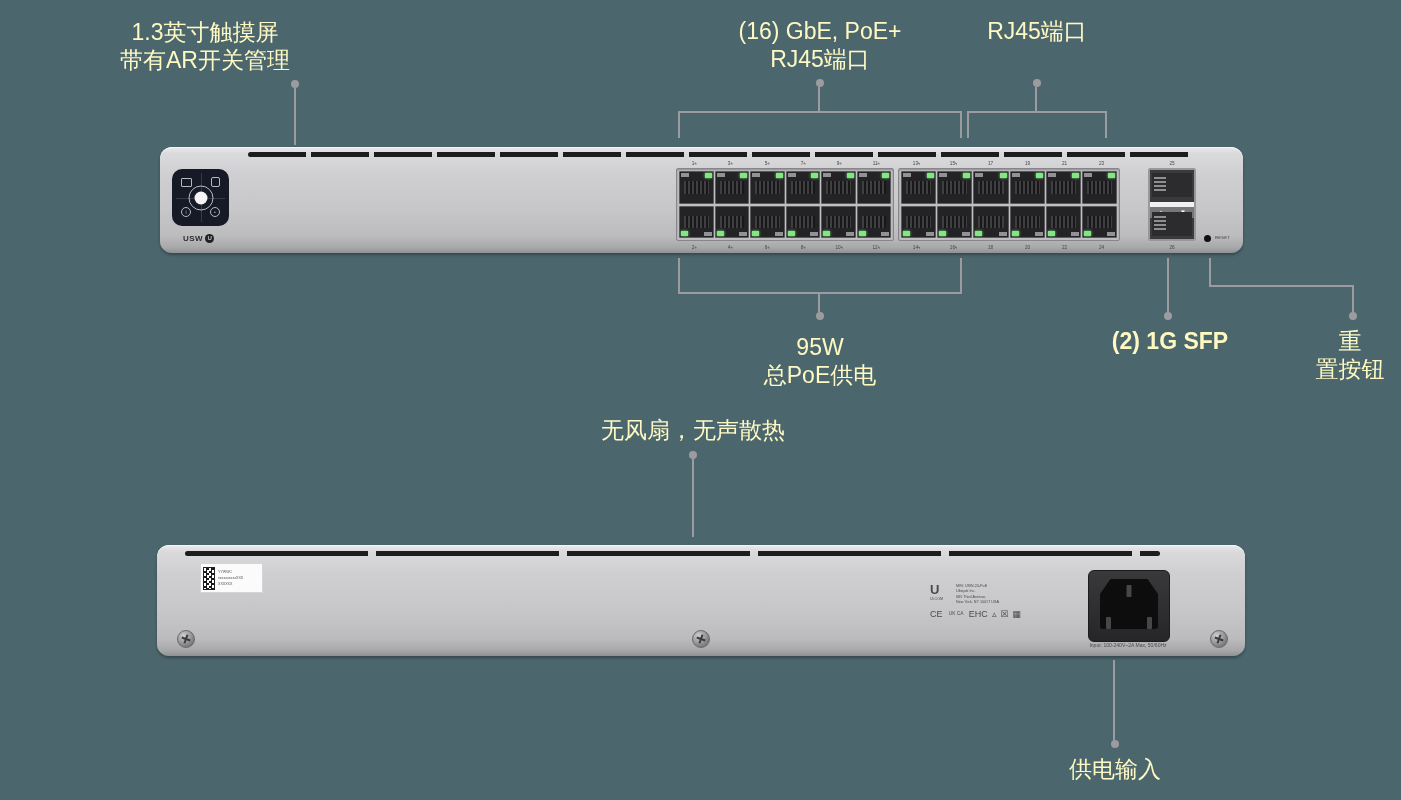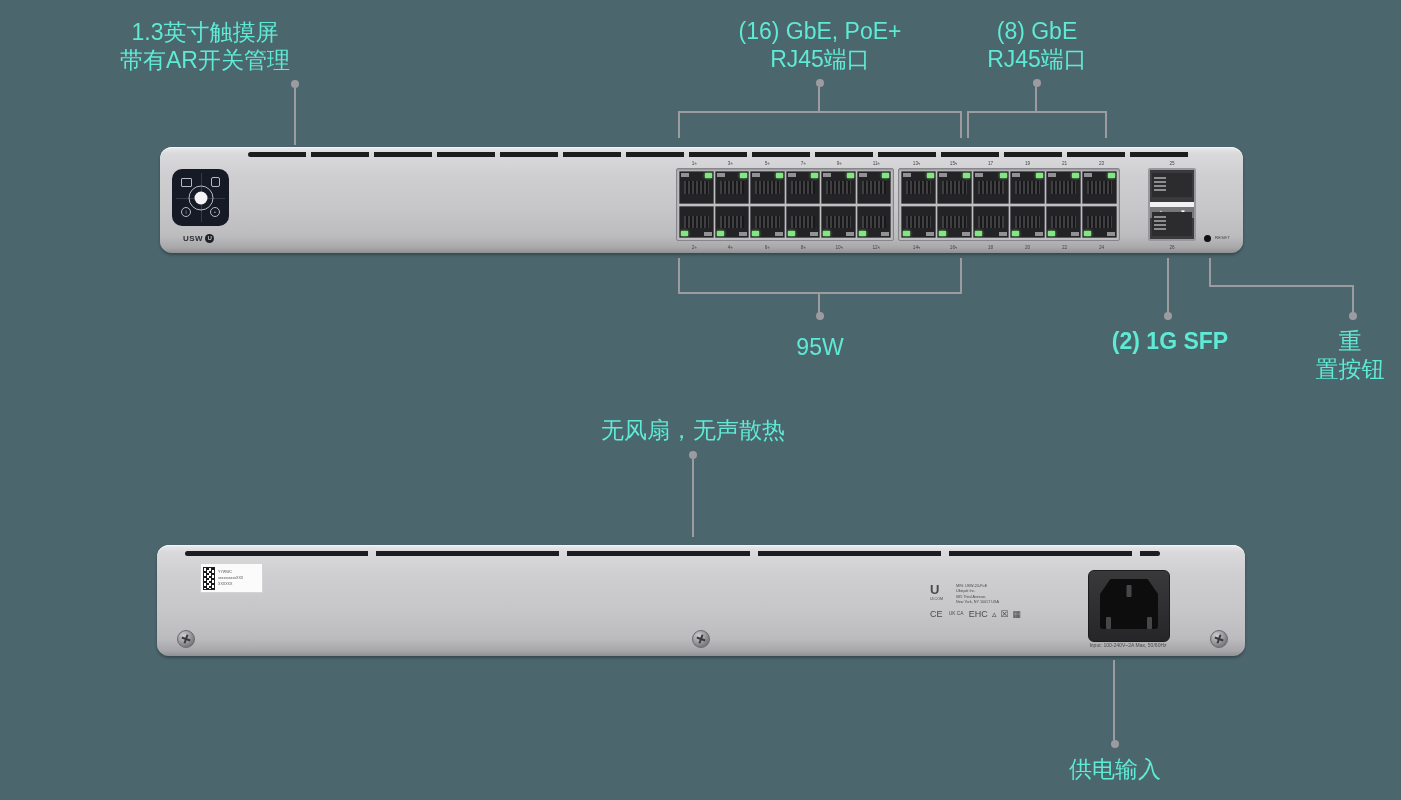--- a/index.html
+++ b/index.html
@@ -1,20 +1,20 @@
 <!DOCTYPE html>
 <html><head>
 <meta charset="utf-8">
 <style>
   html,body{margin:0;padding:0;}
   body{font-family:"Liberation Sans", sans-serif;}
   #canvas{position:relative;width:1401px;height:800px;background:#4C666E;overflow:hidden;}
 
   
-  .label{position:absolute;font-size:23px;line-height:28px;color:#5eead4;text-align:center;font-weight:400;}
+  .label{position:absolute;font-size:23px;line-height:28px;color:#fef9c3;text-align:center;font-weight:400;}
   .cline{position:absolute;background:#9C9CA0;}
   .cdot{position:absolute;width:8px;height:8px;border-radius:50%;background:#9C9CA0;}
 
   
   .chassis{position:absolute;border-radius:12px;
     background:linear-gradient(180deg,#ebebed 0%,#dadadc 6%,#cfcfd1 26%,#c7c7c9 58%,#bcbcbe 84%,#a8a8aa 95%,#919193 100%);
     box-shadow:0 2px 3px rgba(0,0,0,.30), inset 0 1px 0 #f4f4f6;}
   .vents{position:absolute;height:5px;border-radius:3px;}
   .vents.front{background:repeating-linear-gradient(90deg,#1d1d1f 0 58px,rgba(0,0,0,0) 58px 63px);}
   .vents.rear{background:repeating-linear-gradient(90deg,#1d1d1f 0 183px,rgba(0,0,0,0) 183px 191px);}
@@ -92,21 +92,20 @@
 
   <div class="label" style="left:80px;top:18px;width:250px;">
     <div>1.3英寸触摸屏</div>
     <div>带有AR开关管理</div>
   </div>
   <div class="label" style="left:700px;top:17px;width:240px;text-align:center;">
     <div>(16) GbE, PoE+</div>
     <div>RJ45端口</div>
   </div>
   <div class="label" style="left:937px;top:17px;width:200px;">
-    <div>(8) GbE</div>
     <div>RJ45端口</div>
   </div>
 
   <div class="cdot" style="left:291px;top:80px;"></div>
   <div class="cline" style="left:294px;top:88px;width:2px;height:57px;"></div>
 
   <div class="cdot" style="left:816px;top:79px;"></div>
   <div class="cline" style="left:818px;top:87px;width:2px;height:26px;"></div>
   <div class="cline" style="left:678px;top:111px;width:284px;height:2px;"></div>
   <div class="cline" style="left:678px;top:111px;width:2px;height:27px;"></div>
@@ -361,20 +360,21 @@
   <div class="cline" style="left:1167px;top:258px;width:2px;height:56px;"></div>
   <div class="cdot" style="left:1164px;top:312px;"></div>
 
   <div class="cline" style="left:1209px;top:258px;width:2px;height:29px;"></div>
   <div class="cline" style="left:1209px;top:285px;width:145px;height:2px;"></div>
   <div class="cline" style="left:1352px;top:285px;width:2px;height:29px;"></div>
   <div class="cdot" style="left:1349px;top:312px;"></div>
 
   <div class="label" style="left:720px;top:327px;width:200px;margin-top:6px;">
     <div>95W</div>
+    <div>总PoE供电</div>
   </div>
   <div class="label" style="left:1070px;top:327px;width:200px;font-weight:bold;">
     <div>(2) 1G SFP</div>
   </div>
   <div class="label" style="left:1270px;top:327px;width:160px;">
     <div>重</div>
     <div>置按钮</div>
   </div>
 
   <div class="label" style="left:543px;top:416px;width:300px;">

